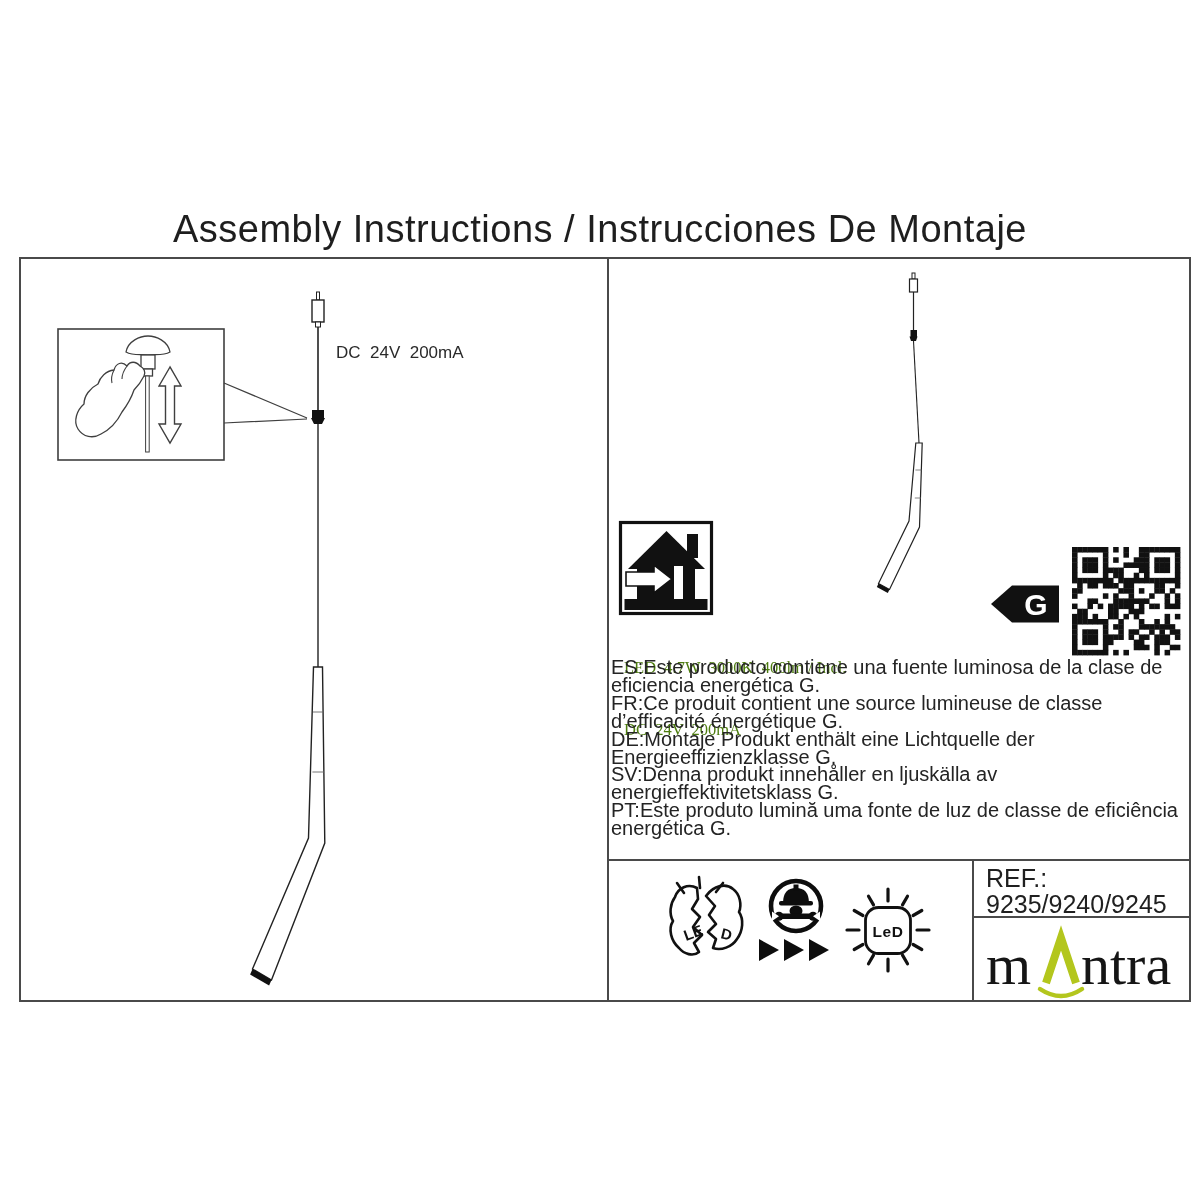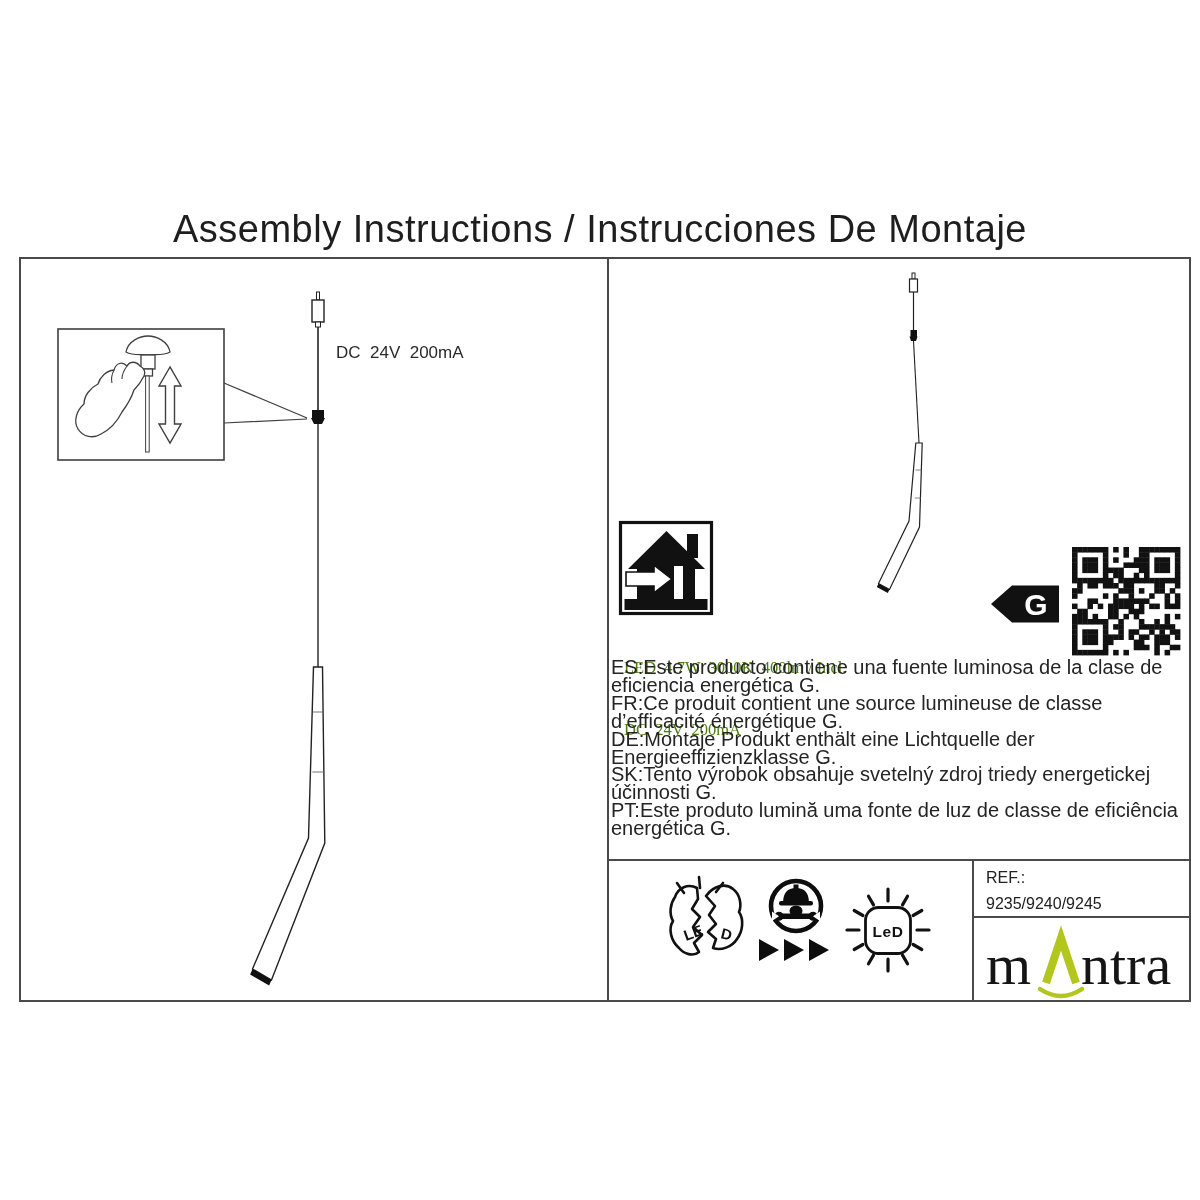--- a/index.html
+++ b/index.html
@@ -6,21 +6,21 @@
   .page{position:relative;width:1200px;height:1200px;background:#ffffff;
         font-family:"Liberation Sans", sans-serif;color:#232323;overflow:hidden;}
   .abs{position:absolute;}
   .title{left:0;top:208px;width:1200px;text-align:center;font-size:38px;
          letter-spacing:0.5px;color:#1e1e1e;white-space:pre;}
   .mainbox{left:19px;top:257px;width:1168px;height:741px;border:2px solid #4a4a4a;background:transparent;}
   .divider{background:#4a4a4a;}
   .dc-label-left{left:336px;top:343px;font-size:17px;white-space:pre;color:#2a2a2a;}
   .spec{left:624px;top:617px;font-size:16.5px;line-height:20.5px;white-space:pre;color:#4d7c0f;font-family:Liberation Serif, serif;}
   .langs{left:611px;top:659px;width:578px;font-size:20px;line-height:17.9px;color:#242424;}
-  .ref{left:986px;top:865px;font-size:16px;line-height:26px;color:#202020;}
+  .ref{left:986px;top:865px;font-size:25px;line-height:26px;color:#202020;}
   svg{position:absolute;left:0;top:0;}
   svg text{font-family:"Liberation Sans", sans-serif;}
   text.serif{font-family:"Liberation Serif", serif;}
 </style>
 </head>
 <body>
 
 <div class="page">
 
   <div class="abs title">Assembly Instructions / Instrucciones De Montaje</div>
@@ -35,21 +35,21 @@
 
   <div class="abs spec">
     <div>LED  4.7W  3000K  400lm / Incl.</div>
     <div>DC  24V  200mA</div>
   </div>
 
   <div class="abs langs">
     <div>ES:Este producto contiene una fuente luminosa de la clase de eficiencia energética G.</div>
     <div>FR:Ce produit contient une source lumineuse de classe d’efficacité énergétique G.</div>
     <div>DE:Montaje Produkt enthält eine Lichtquelle der Energieeffizienzklasse G.</div>
-    <div>SK:Tento výrobok obsahuje svetelný zdroj triedy energetickej účinnosti G.</div>
+    <div>SV:Denna produkt innehåller en ljuskälla av energieffektivitetsklass G.</div>
     <div>PT:Este produto lumină uma fonte de luz de classe de eficiência energética G.</div>
   </div>
 
   <div class="abs ref">
     <div>REF.:</div>
     <div>9235/9240/9245</div>
   </div>
 
   <svg width="1200" height="1200" viewBox="0 0 1200 1200">
 

